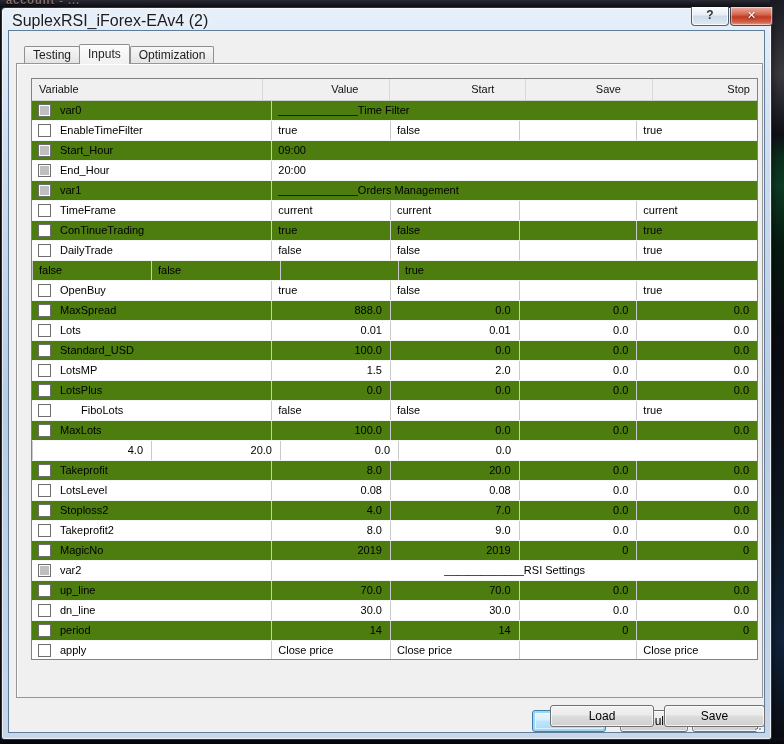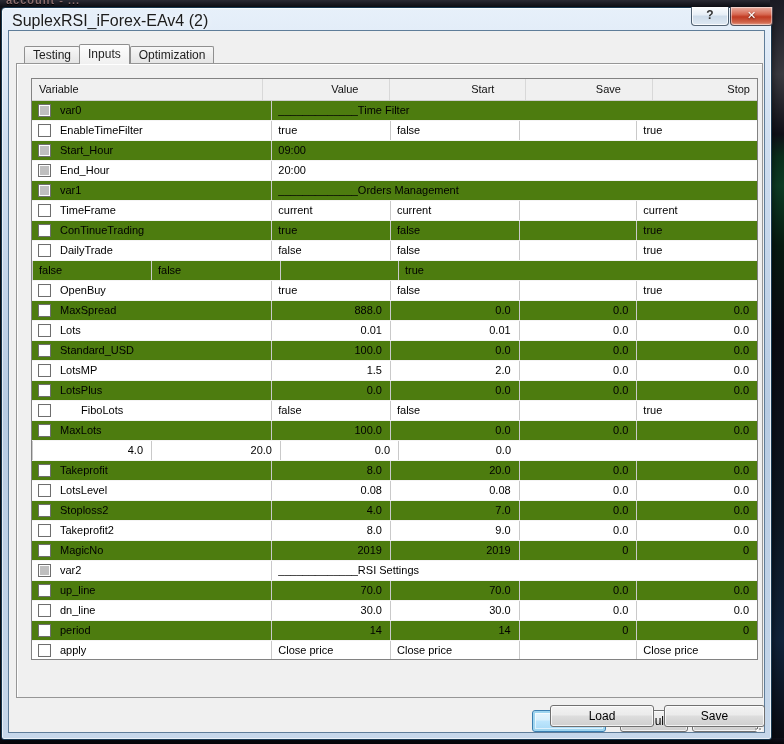--- a/index.html
+++ b/index.html
@@ -379,21 +379,21 @@
               <div class="td num" style="width: 119px;">2019</div>
               <div class="td num" style="width: 129px;">2019</div>
               <div class="td num" style="width: 118px;">0</div>
               <div class="td num" style="width: 121px;">0</div>
             </div>
             <div class="trow">
               <div class="td name" style="width: 240px;">
                 <span class="checkbox gray"></span>
                 <span class="rowname">var2</span>
               </div>
-              <div class="td groupline" style="width: 487px;">_____________RSI Settings</div>
+              <div class="td groupline" style="width: 487px; text-align: center;">_____________RSI Settings</div>
             </div>
             <div class="trow alt">
               <div class="td name" style="width: 240px;">
                 <span class="checkbox"></span>
                 <span class="rowname">up_line</span>
               </div>
               <div class="td num" style="width: 119px;">70.0</div>
               <div class="td num" style="width: 129px;">70.0</div>
               <div class="td num" style="width: 118px;">0.0</div>
               <div class="td num" style="width: 121px;">0.0</div>

